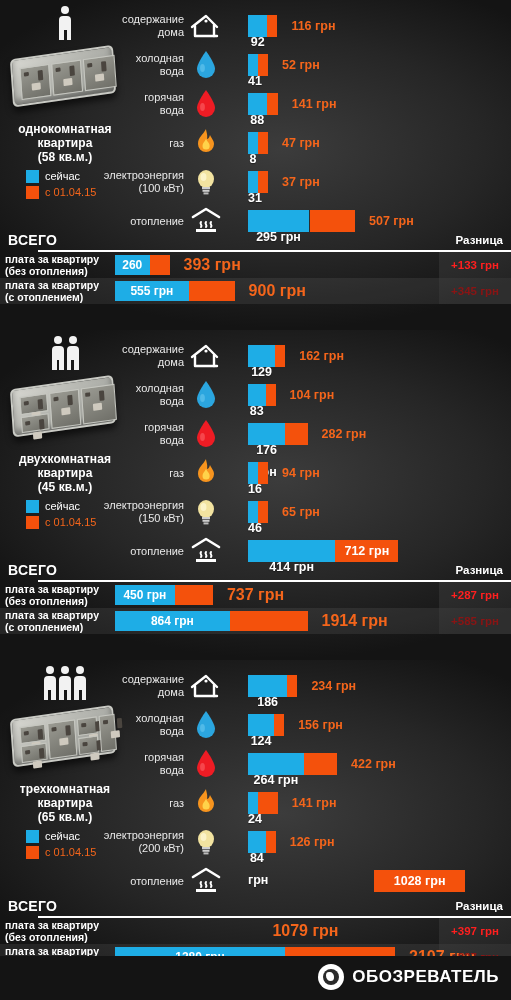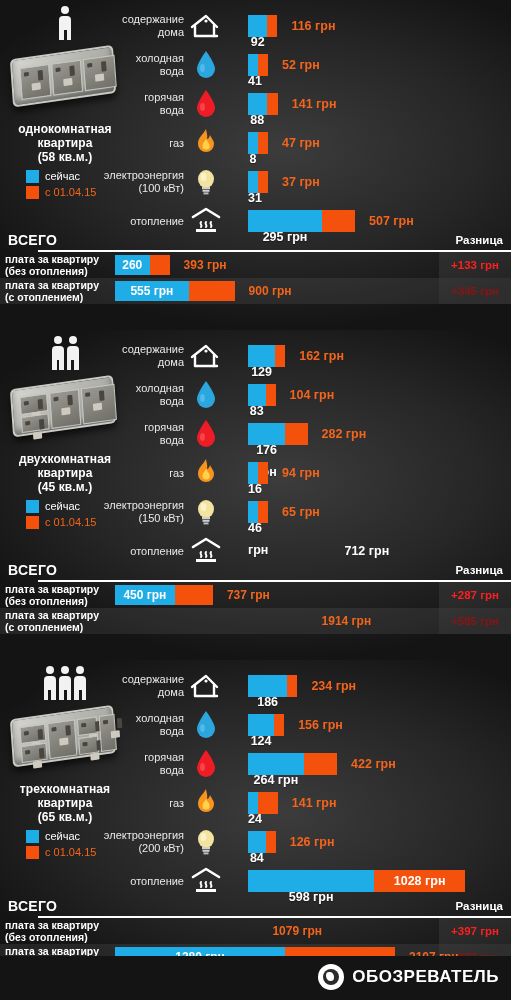--- a/index.html
+++ b/index.html
@@ -156,21 +156,21 @@
   }
   .trow .tbar { position: absolute; top: 0; height: 20px; }
   .trow .tbar.now { left: 0; background: #1eade6; }
   .trow .tbar.later { background: #f4510c; }
   .trow .tval {
     position: absolute; left: 0; right: 0; top: 0; height: 20px; line-height: 20px;
     text-align: center; color: #fff; font-size: 12px; font-weight: bold;
   }
   .trow .ttotal {
     position: absolute; top: 50%; transform: translateY(-50%);
-    color: #f4651b; font-size: 12px; font-weight: bold; white-space: nowrap;
+    color: #f4651b; font-size: 16px; font-weight: bold; white-space: nowrap;
   }
   .diff-cell {
     position: absolute; right: 0; top: 0; width: 72px; height: 26px;
     background: rgba(255,255,255,.07);
     display: flex; align-items: center; justify-content: center;
   }
   .diff-cell.dark { background: rgba(255,255,255,.045); }
   .diff-val { font-size: 11.5px; font-weight: bold; color: #ff1f1f; }
   .diff-val.dim { color: #8a1414; }
 
@@ -347,21 +347,21 @@
           <div class="row-label">
             <div>отопление</div>
           </div>
           <div class="row-icon"><span><svg width="40" height="32" viewBox="0 0 40 32">
       <path d="M7 13 L20 5 L33 13" fill="none" stroke="#fff" stroke-width="2.6" stroke-linecap="round" stroke-linejoin="round"></path>
       <rect x="10" y="25" width="20" height="3" fill="#fff"></rect>
       <path d="M15 23 c2-2 -2-3 0-5 M20 23 c2-2 -2-3 0-5 M25 23 c2-2 -2-3 0-5" fill="none" stroke="#fff" stroke-width="2" stroke-linecap="round"></path>
     </svg></span></div>
           <div class="bar-wrap" style="width: 107.022px;">
             <div class="bar later" style="left: 62.2714px; width: 44.751px;"></div>
-            <div class="bar now" style="width: 74px;">
+            <div class="bar now" style="width: 61px;">
               <span class="bar-val">295 грн</span>
             </div>
           </div>
           <div class="bar-total" style="left: 369.022px;">507 грн</div>
         </div>
       </div>
       <div class="totals" style="top: 232px;">
         <div class="totals-head">
           <div class="vsego">ВСЕГО</div>
           <div class="raznica">Разница</div>
@@ -551,20 +551,26 @@
         </div>
         <div class="row">
           <div class="row-label">
             <div>отопление</div>
           </div>
           <div class="row-icon"><span><svg width="40" height="32" viewBox="0 0 40 32">
       <path d="M7 13 L20 5 L33 13" fill="none" stroke="#fff" stroke-width="2.6" stroke-linecap="round" stroke-linejoin="round"></path>
       <rect x="10" y="25" width="20" height="3" fill="#fff"></rect>
       <path d="M15 23 c2-2 -2-3 0-5 M20 23 c2-2 -2-3 0-5 M25 23 c2-2 -2-3 0-5" fill="none" stroke="#fff" stroke-width="2" stroke-linecap="round"></path>
     </svg></span></div>
+          <div class="bar-wrap" style="width: 150.296px;">
+            <div class="bar later" style="left: 87.3911px; width: 62.9047px;"></div>
+            <div class="bar now" style="width: 87.3911px;">
+              <span class="bar-val">414 грн</span>
+            </div>
+          </div>
           <div class="bar-total inside" style="left: 366.843px; transform: translate(-50%, -50%);">712 грн</div>
         </div>
       </div>
       <div class="totals" style="top: 232px;">
         <div class="totals-head">
           <div class="vsego">ВСЕГО</div>
           <div class="raznica">Разница</div>
           <div class="totals-rule"></div>
         </div>
         <div class="trow">
@@ -580,20 +586,26 @@
           </div>
           <div class="ttotal" style="left: 226.94px;">737 грн</div>
           <div class="diff-cell">
             <span class="diff-val">+287 грн</span>
           </div>
         </div>
         <div class="trow shaded">
           <div class="tlabel">
             <div>плата за квартиру</div>
             <div>(с отоплением)</div>
+          </div>
+          <div class="tbar-wrap" style="width: 192.558px;">
+            <div class="tbar later" style="left: 114.817px; width: 77.7409px;"></div>
+            <div class="tbar now" style="width: 114.817px;">
+              <span class="tval">864 грн</span>
+            </div>
           </div>
           <div class="ttotal" style="left: 321.558px;">1914 грн</div>
           <div class="diff-cell dark">
             <span class="diff-val dim">+585 грн</span>
           </div>
         </div>
       </div>
     </div>
     <div class="block b3">
       <div class="left-col">
@@ -762,23 +774,20 @@
           <div class="row-label">
             <div>отопление</div>
           </div>
           <div class="row-icon"><span><svg width="40" height="32" viewBox="0 0 40 32">
       <path d="M7 13 L20 5 L33 13" fill="none" stroke="#fff" stroke-width="2.6" stroke-linecap="round" stroke-linejoin="round"></path>
       <rect x="10" y="25" width="20" height="3" fill="#fff"></rect>
       <path d="M15 23 c2-2 -2-3 0-5 M20 23 c2-2 -2-3 0-5 M25 23 c2-2 -2-3 0-5" fill="none" stroke="#fff" stroke-width="2" stroke-linecap="round"></path>
     </svg></span></div>
           <div class="bar-wrap" style="width: 217px;">
             <div class="bar later" style="left: 126.232px; width: 90.7685px;"></div>
-            <div class="bar now" style="width: 126.232px;">
-              <span class="bar-val">598 грн</span>
-            </div>
           </div>
           <div class="bar-total inside" style="left: 419.616px; transform: translate(-50%, -50%);">1028 грн</div>
         </div>
       </div>
       <div class="totals" style="top: 238px;">
         <div class="totals-head">
           <div class="vsego">ВСЕГО</div>
           <div class="raznica">Разница</div>
           <div class="totals-rule"></div>
         </div>

